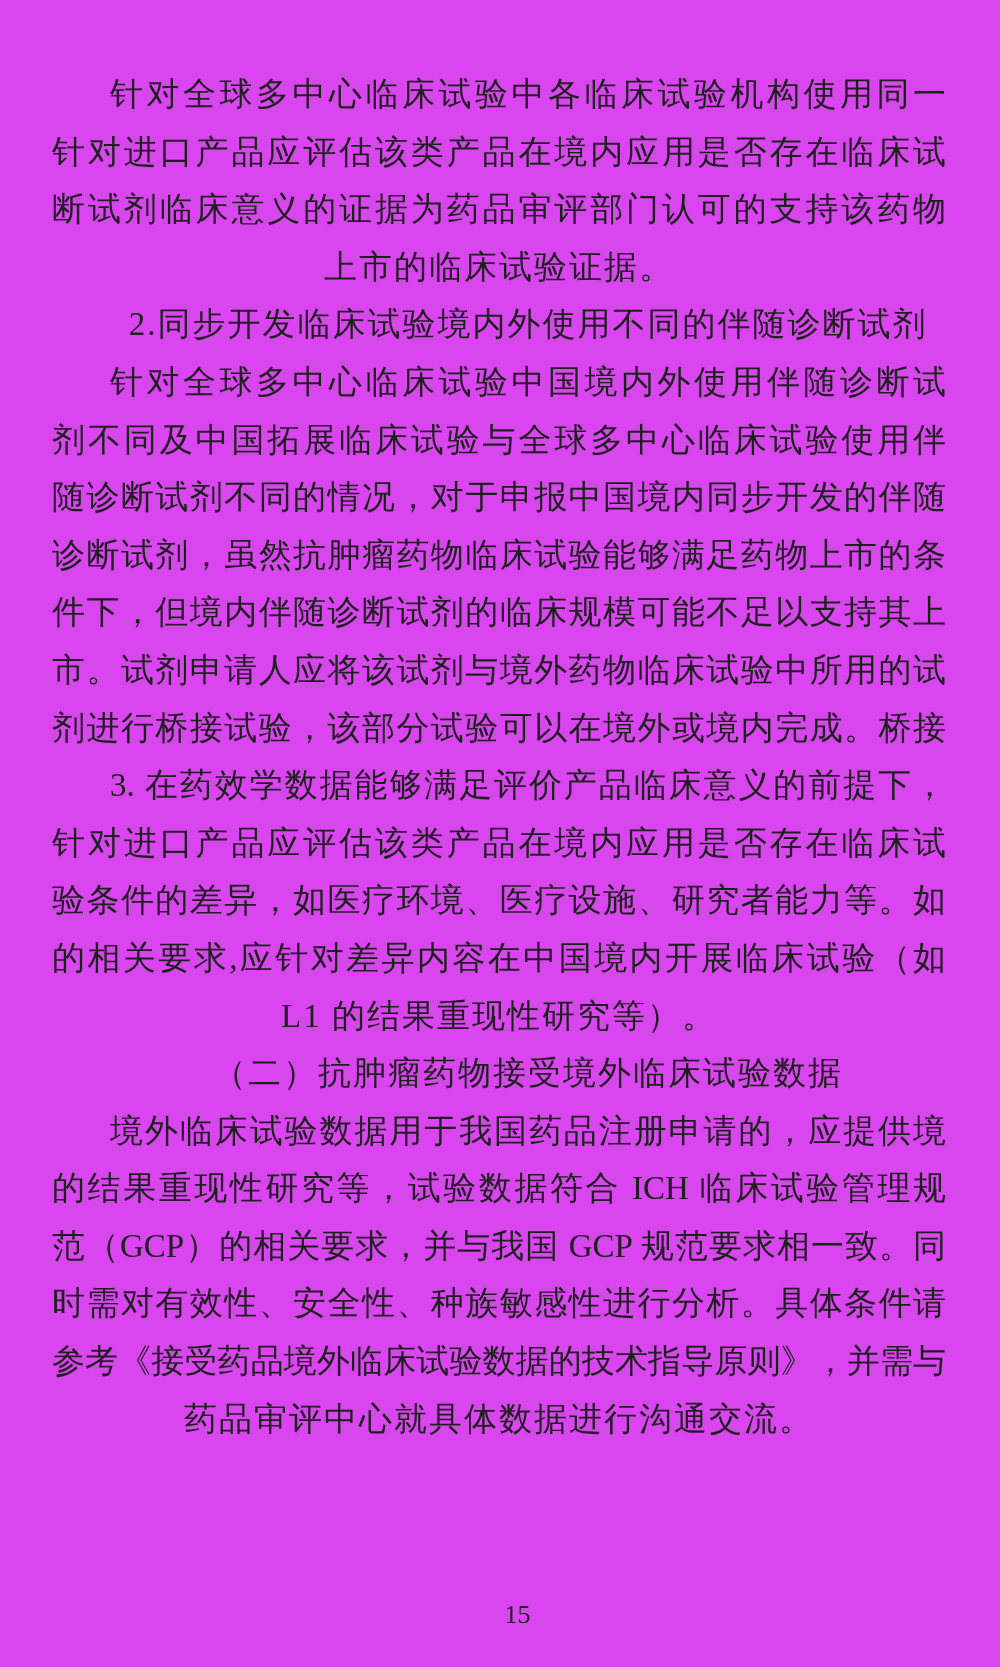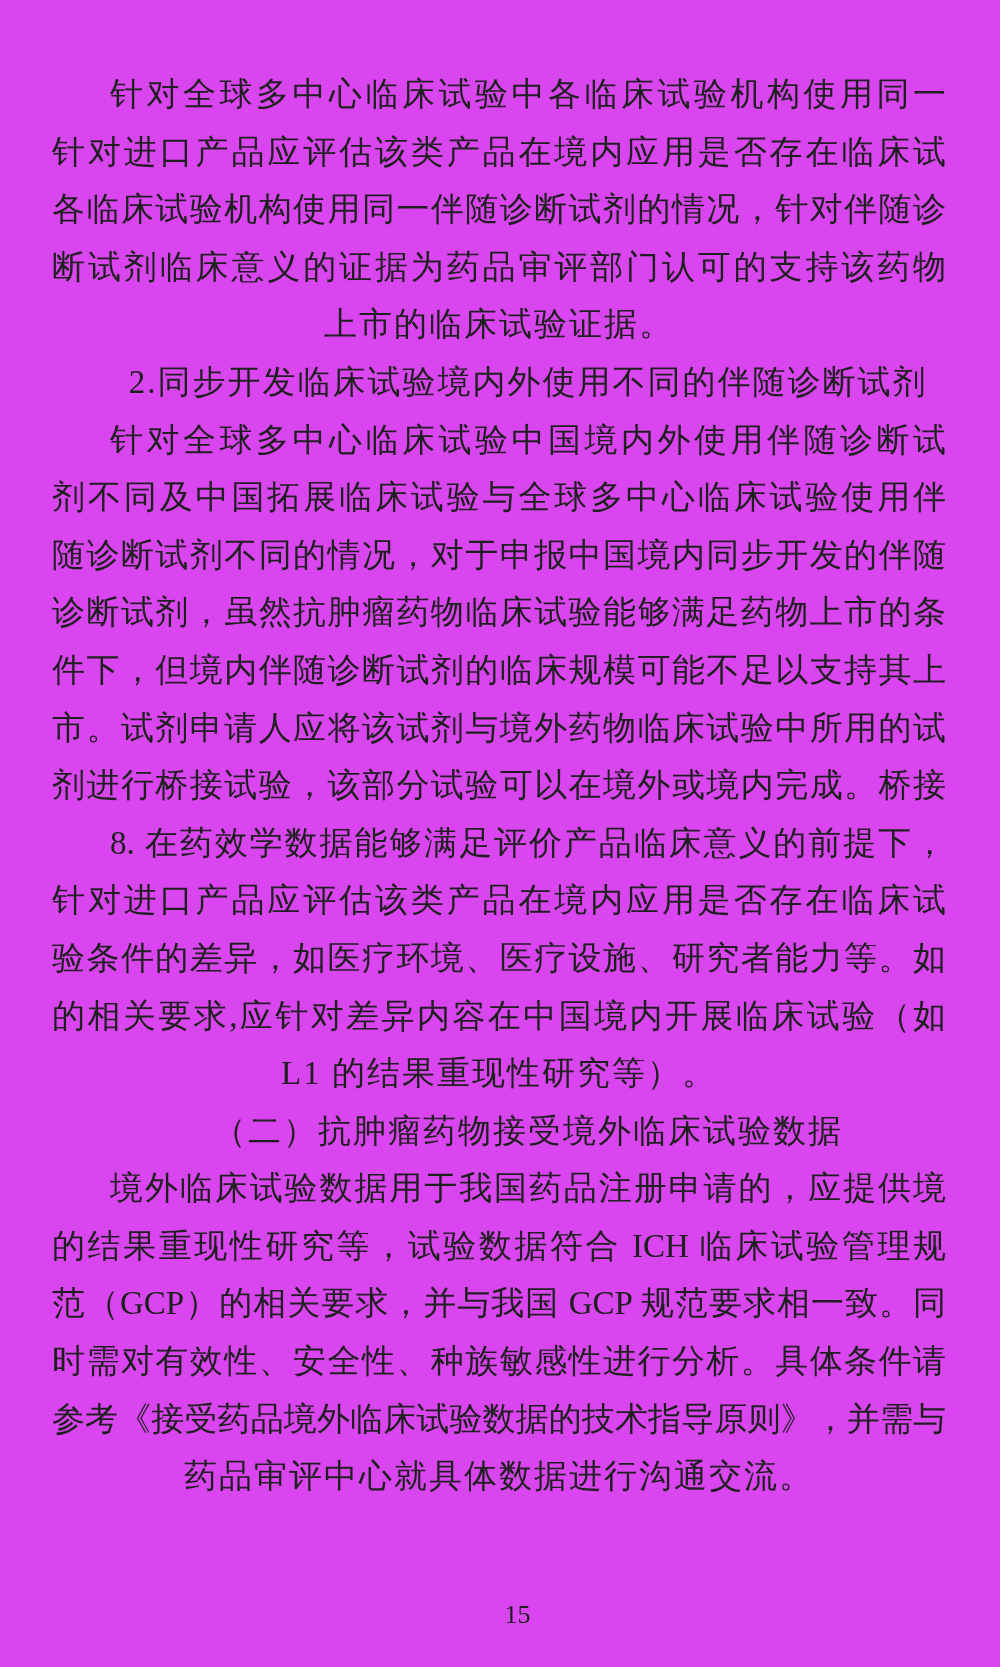--- a/index.html
+++ b/index.html
@@ -54,32 +54,31 @@
     color: #1f1f1f;
   }
 </style>
 </head>
 <body>
 
 <div class="page">
   <div class="text-body" id="text-body">
       <div class="line indent fill">针对全球多中心临床试验中各临床试验机构使用同一</div>
       <div class="line fill">针对进口产品应评估该类产品在境内应用是否存在临床试</div>
-      <div class="line fill">各临床试验机构使用同一伴随诊断试剂的情况，针对伴随诊</div>
       <div class="line fill">断试剂临床意义的证据为药品审评部门认可的支持该药物</div>
       <div class="line">上市的临床试验证据。</div>
       <div class="line indent">2.同步开发临床试验境内外使用不同的伴随诊断试剂</div>
       <div class="line indent fill">针对全球多中心临床试验中国境内外使用伴随诊断试</div>
       <div class="line fill">剂不同及中国拓展临床试验与全球多中心临床试验使用伴</div>
       <div class="line fill">随诊断试剂不同的情况，对于申报中国境内同步开发的伴随</div>
       <div class="line fill">诊断试剂，虽然抗肿瘤药物临床试验能够满足药物上市的条</div>
       <div class="line fill">件下，但境内伴随诊断试剂的临床规模可能不足以支持其上</div>
       <div class="line fill">市。试剂申请人应将该试剂与境外药物临床试验中所用的试</div>
       <div class="line fill">剂进行桥接试验，该部分试验可以在境外或境内完成。桥接</div>
-      <div class="line indent fill">8. 在药效学数据能够满足评价产品临床意义的前提下，</div>
+      <div class="line indent fill">3. 在药效学数据能够满足评价产品临床意义的前提下，</div>
       <div class="line fill">针对进口产品应评估该类产品在境内应用是否存在临床试</div>
       <div class="line fill">验条件的差异，如医疗环境、医疗设施、研究者能力等。如</div>
       <div class="line fill">的相关要求,应针对差异内容在中国境内开展临床试验（如 PD-</div>
       <div class="line">L1 的结果重现性研究等）。</div>
       <div class="line indent">（二）抗肿瘤药物接受境外临床试验数据</div>
       <div class="line indent fill">境外临床试验数据用于我国药品注册申请的，应提供境</div>
       <div class="line fill">的结果重现性研究等，试验数据符合 ICH 临床试验管理规</div>
       <div class="line fill">范（GCP）的相关要求，并与我国 GCP 规范要求相一致。同</div>
       <div class="line fill">时需对有效性、安全性、种族敏感性进行分析。具体条件请</div>
       <div class="line fill">参考《接受药品境外临床试验数据的技术指导原则》，并需与</div>

